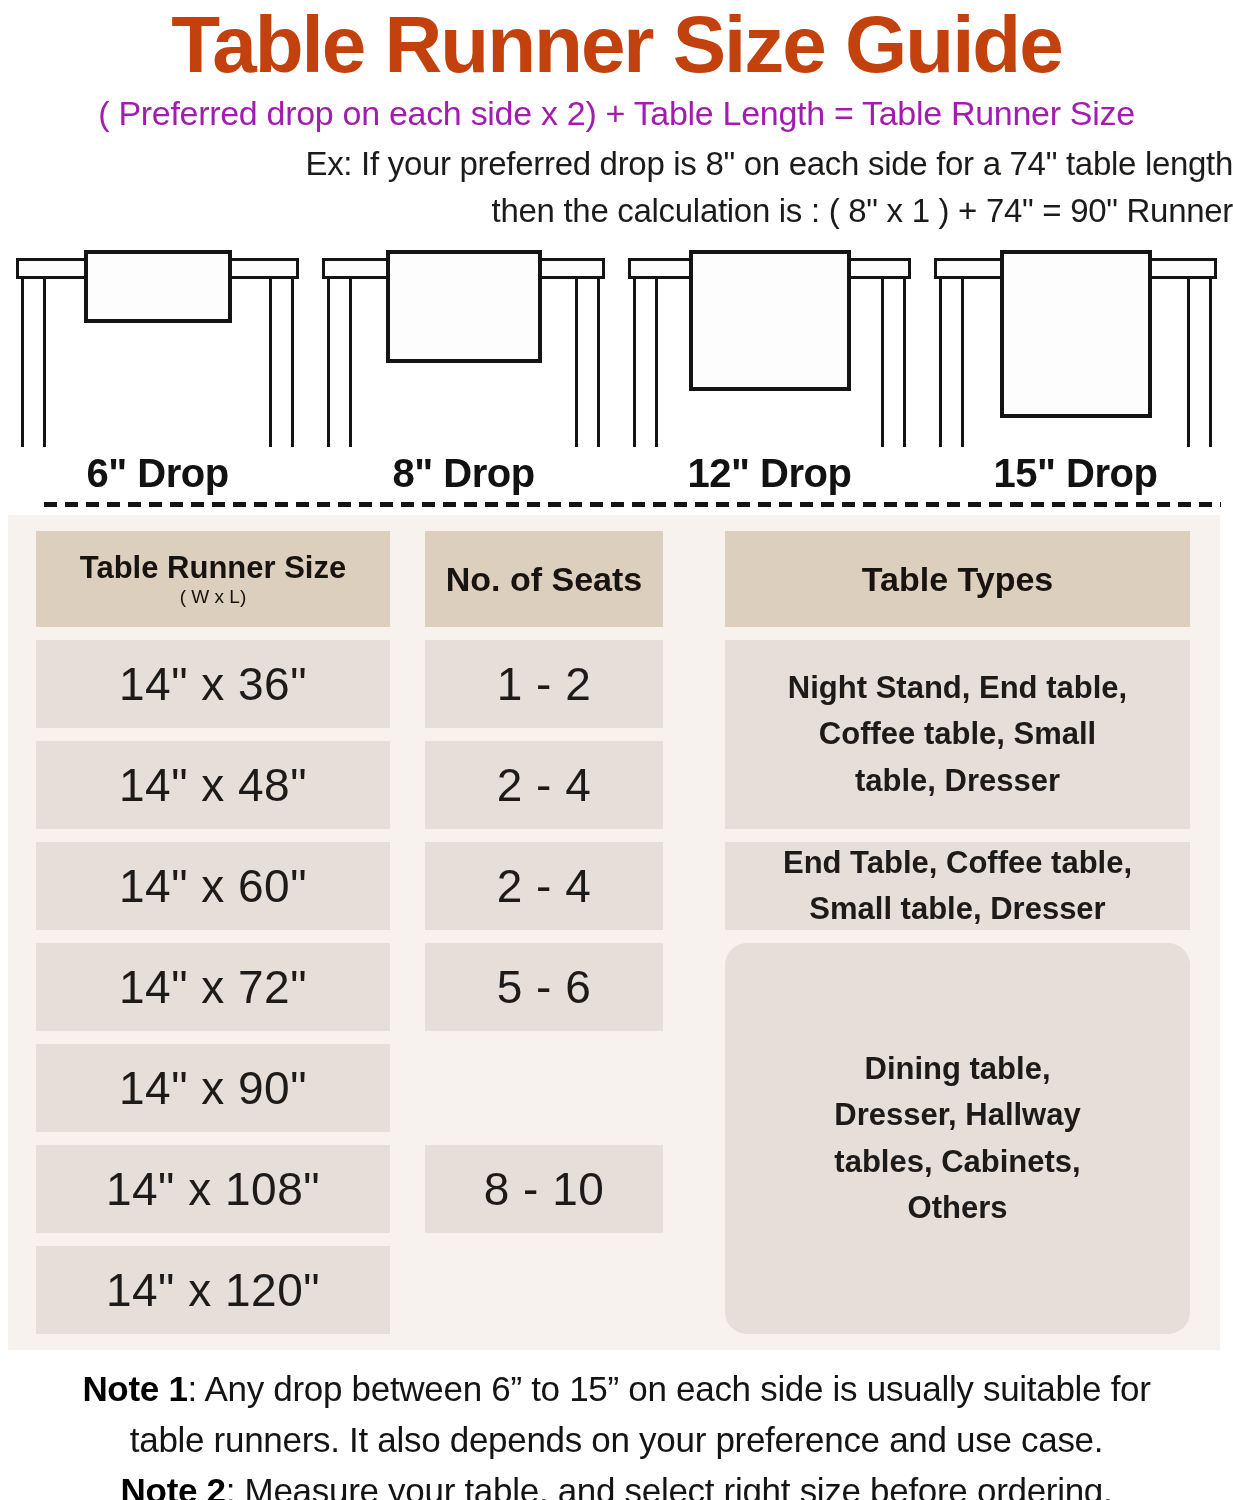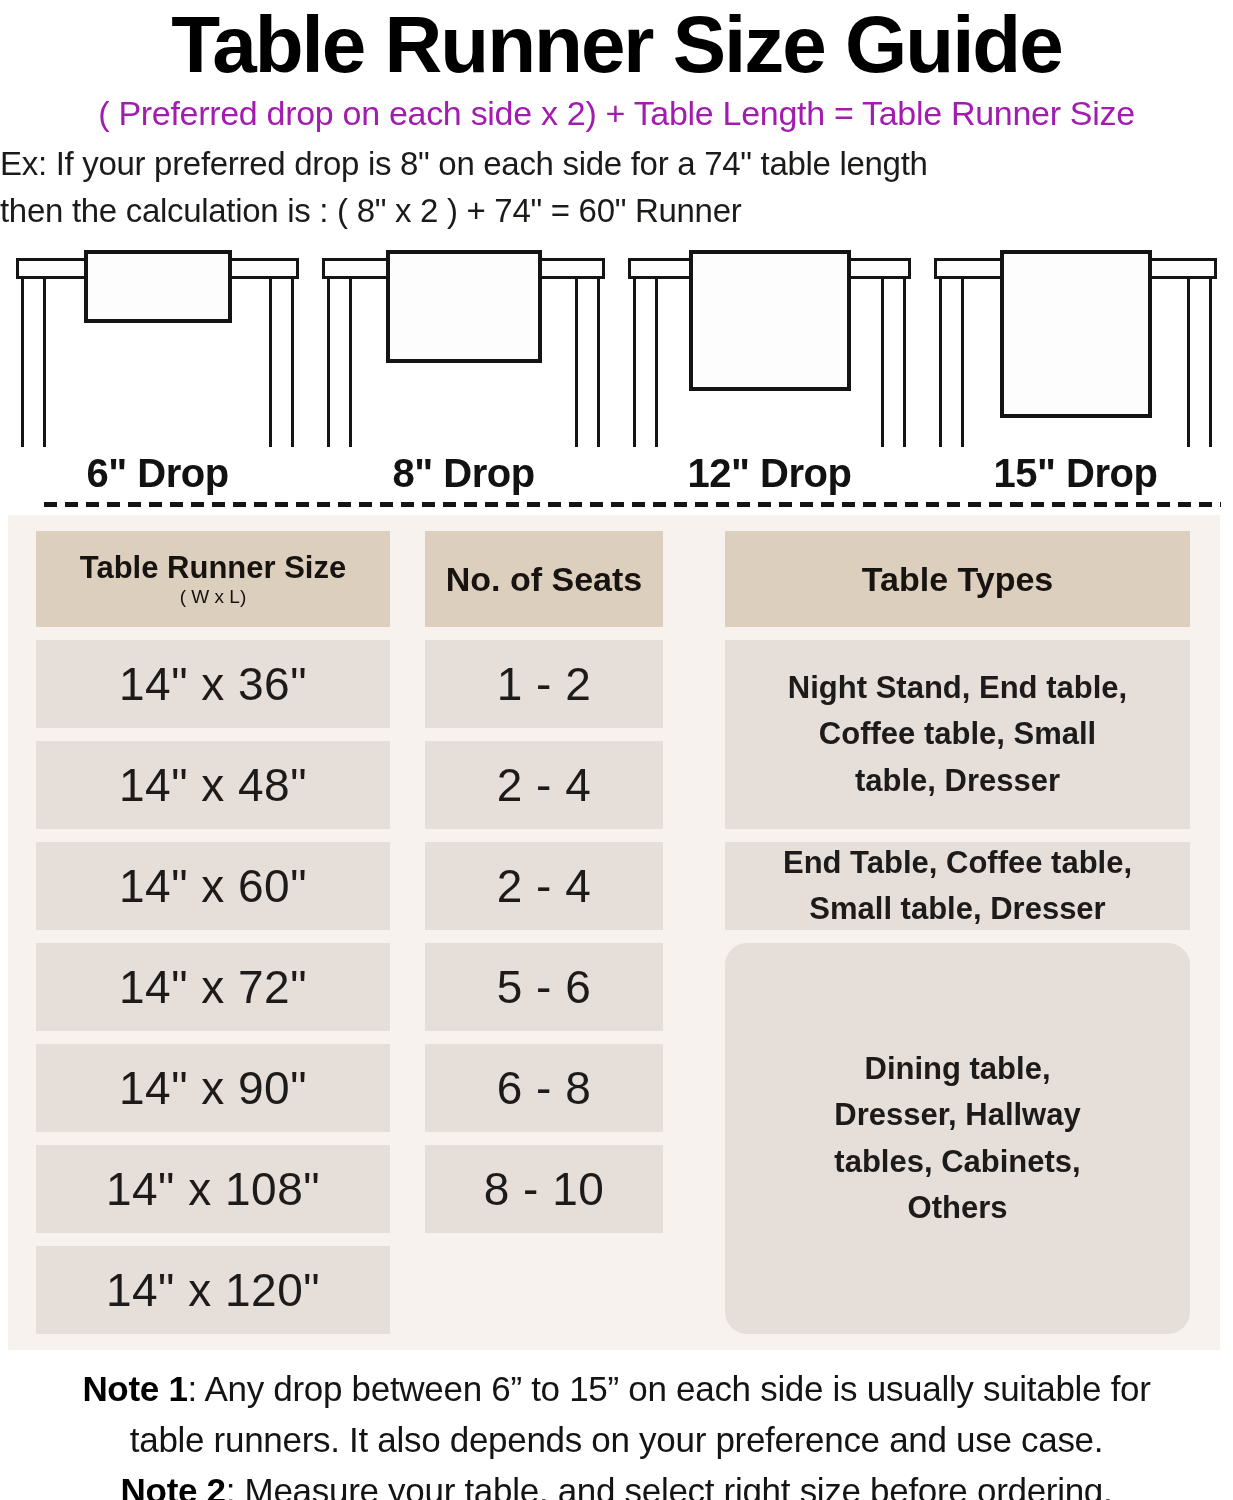--- a/index.html
+++ b/index.html
@@ -9,28 +9,28 @@
     background: #ffffff;
     font-family: "Liberation Sans", "DejaVu Sans", sans-serif;
     color: #191715;
     overflow: hidden;
   }
   
   .title {
     margin: 0; padding-top: 2px;
     text-align: center;
     font-size: 80px; font-weight: bold; letter-spacing: -2px;
-    color: #000000; line-height: 1.08;
+    color: #c2410c; line-height: 1.08;
   }
   .formula {
     margin: 6px 0 0; text-align: center; white-space: nowrap;
     font-size: 34px; color: #a21caf; letter-spacing: -0.3px;
   }
   .example {
-    margin: 8px 0 0; text-align: left;
+    margin: 8px 0 0; text-align: right;
     font-size: 33px; line-height: 1.42; color: #1d1b1a; letter-spacing: -0.3px;
   }
   
   .figures {
     display: flex; justify-content: space-between;
     padding: 0 16px; margin-top: 8px; height: 206px;
   }
   .figure { position: relative; width: 283px; height: 206px; }
   .tabletop {
     position: absolute; left: 0; right: 0; top: 15px; height: 21px;
@@ -103,21 +103,21 @@
   }
   .notes b { font-weight: bold; color: #000000; }
 </style>
 </head>
 <body>
 
 <div>
 
   <h1 class="title">Table Runner Size Guide</h1>
   <p class="formula">( Preferred drop on each side x 2) + Table Length = Table Runner Size</p>
-  <p class="example"><span>Ex: If your preferred drop is 8" on each side for a 74" table length</span><br><span>then the calculation is : ( 8" x 2 ) + 74" = 60" Runner</span></p>
+  <p class="example"><span>Ex: If your preferred drop is 8" on each side for a 74" table length</span><br><span>then the calculation is : ( 8" x 1 ) + 74" = 90" Runner</span></p>
 
   <div class="figures">
     <div class="figure fig-0">
       <div class="tabletop"></div>
       <div class="leg l-outer"></div>
       <div class="leg l-inner"></div>
       <div class="leg r-inner"></div>
       <div class="leg r-outer"></div>
       <div class="runner"></div>
     </div>
@@ -175,21 +175,20 @@
       <div class="cell size c1 r3">14" x 60"</div>
       <div class="cell size c1 r4">14" x 72"</div>
       <div class="cell size c1 r5">14" x 90"</div>
       <div class="cell size c1 r6">14" x 108"</div>
       <div class="cell size c1 r7">14" x 120"</div>
 
       <div class="cell seats c2 r1">1 - 2</div>
       <div class="cell seats c2 r2">2 - 4</div>
       <div class="cell seats c2 r3">2 - 4</div>
       <div class="cell seats c2 r4">5 - 6</div>
-      <div class="cell seats c2 r5">6 - 8</div>
       <div class="cell seats c2 r6">8 - 10</div>
 
       <div class="cell types c3 typeA">Night Stand, End table, Coffee table, Small table, Dresser</div>
       <div class="cell types c3 typeB">End Table, Coffee table, Small table, Dresser</div>
       <div class="cell types c3 typeC">Dining table, Dresser, Hallway tables, Cabinets, Others</div>
 
     </div>
   </div>
 
   <div class="notes">

